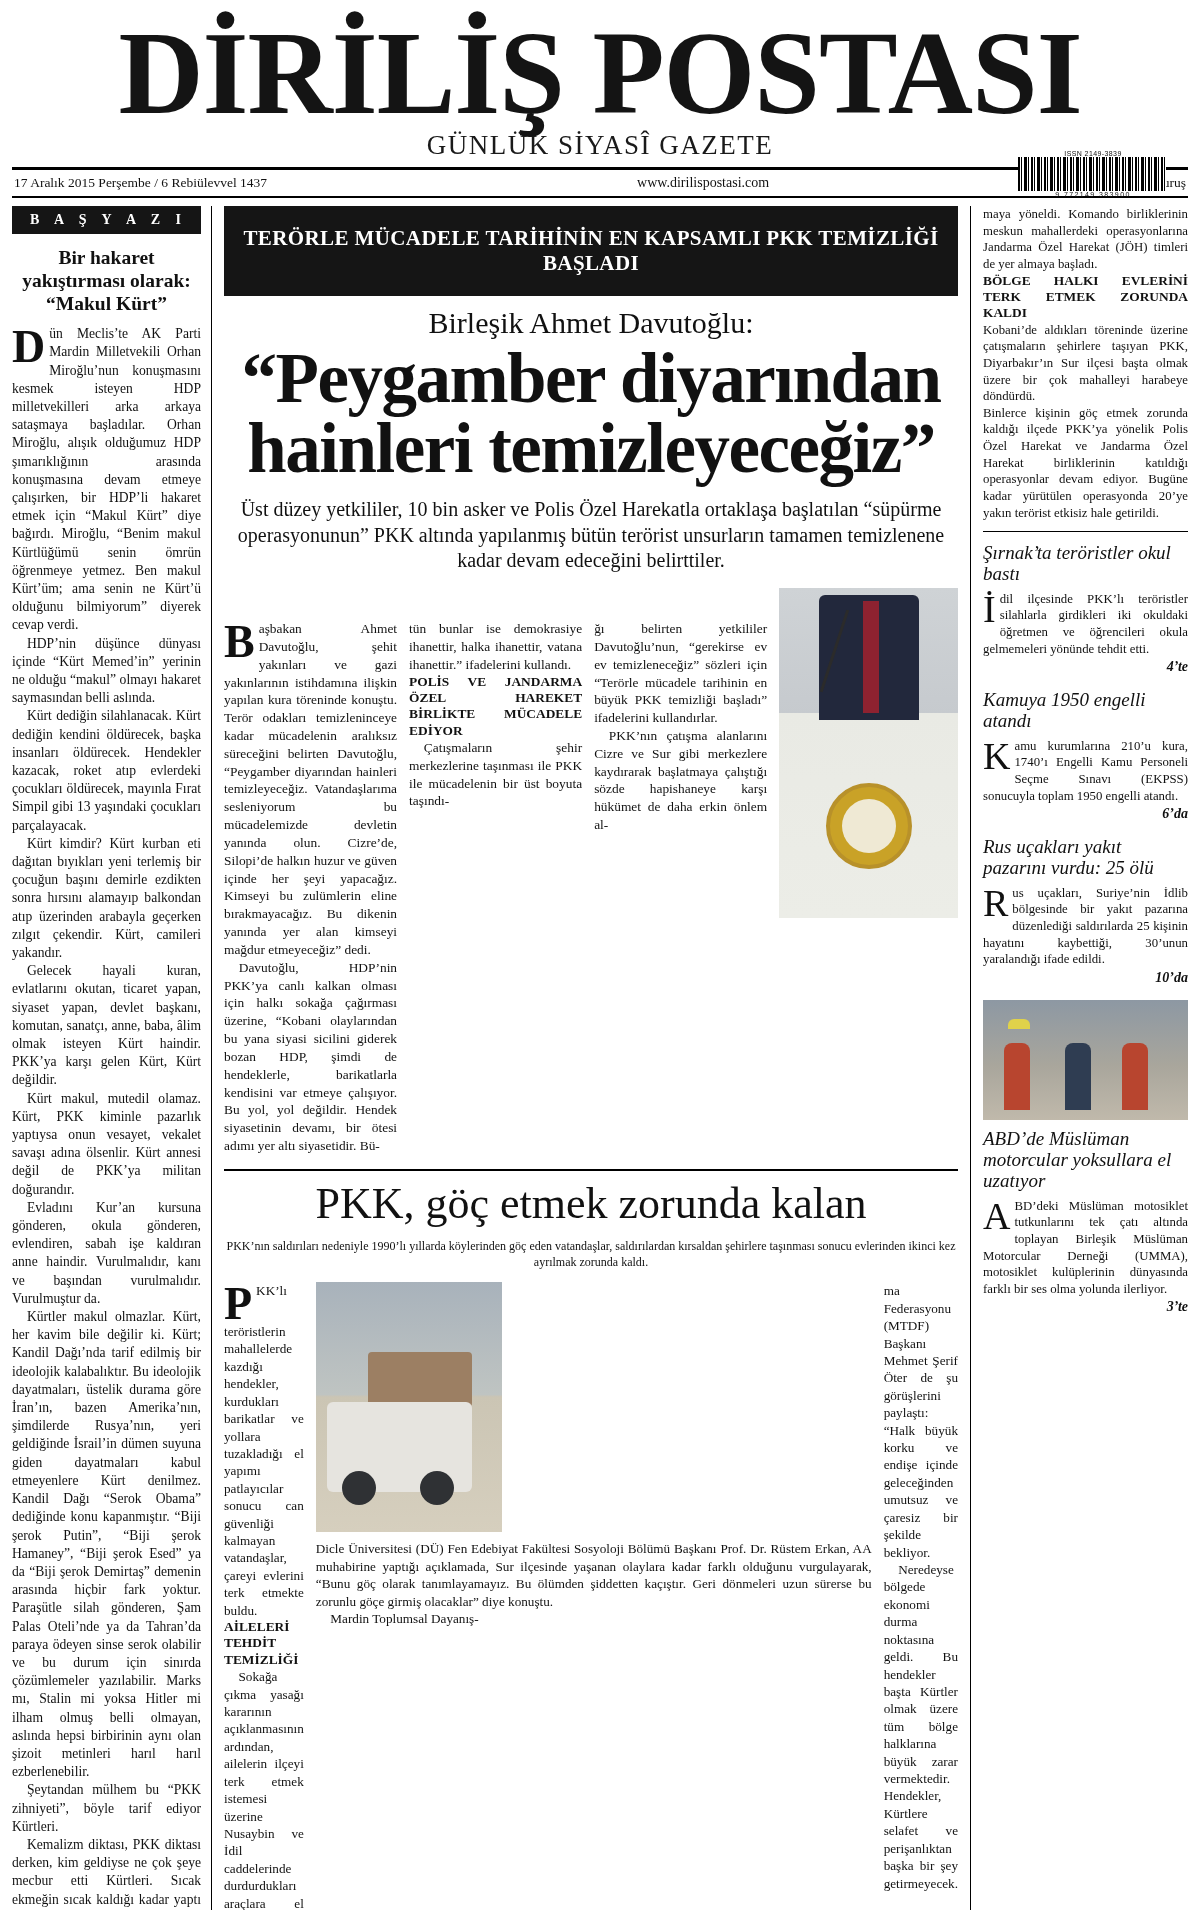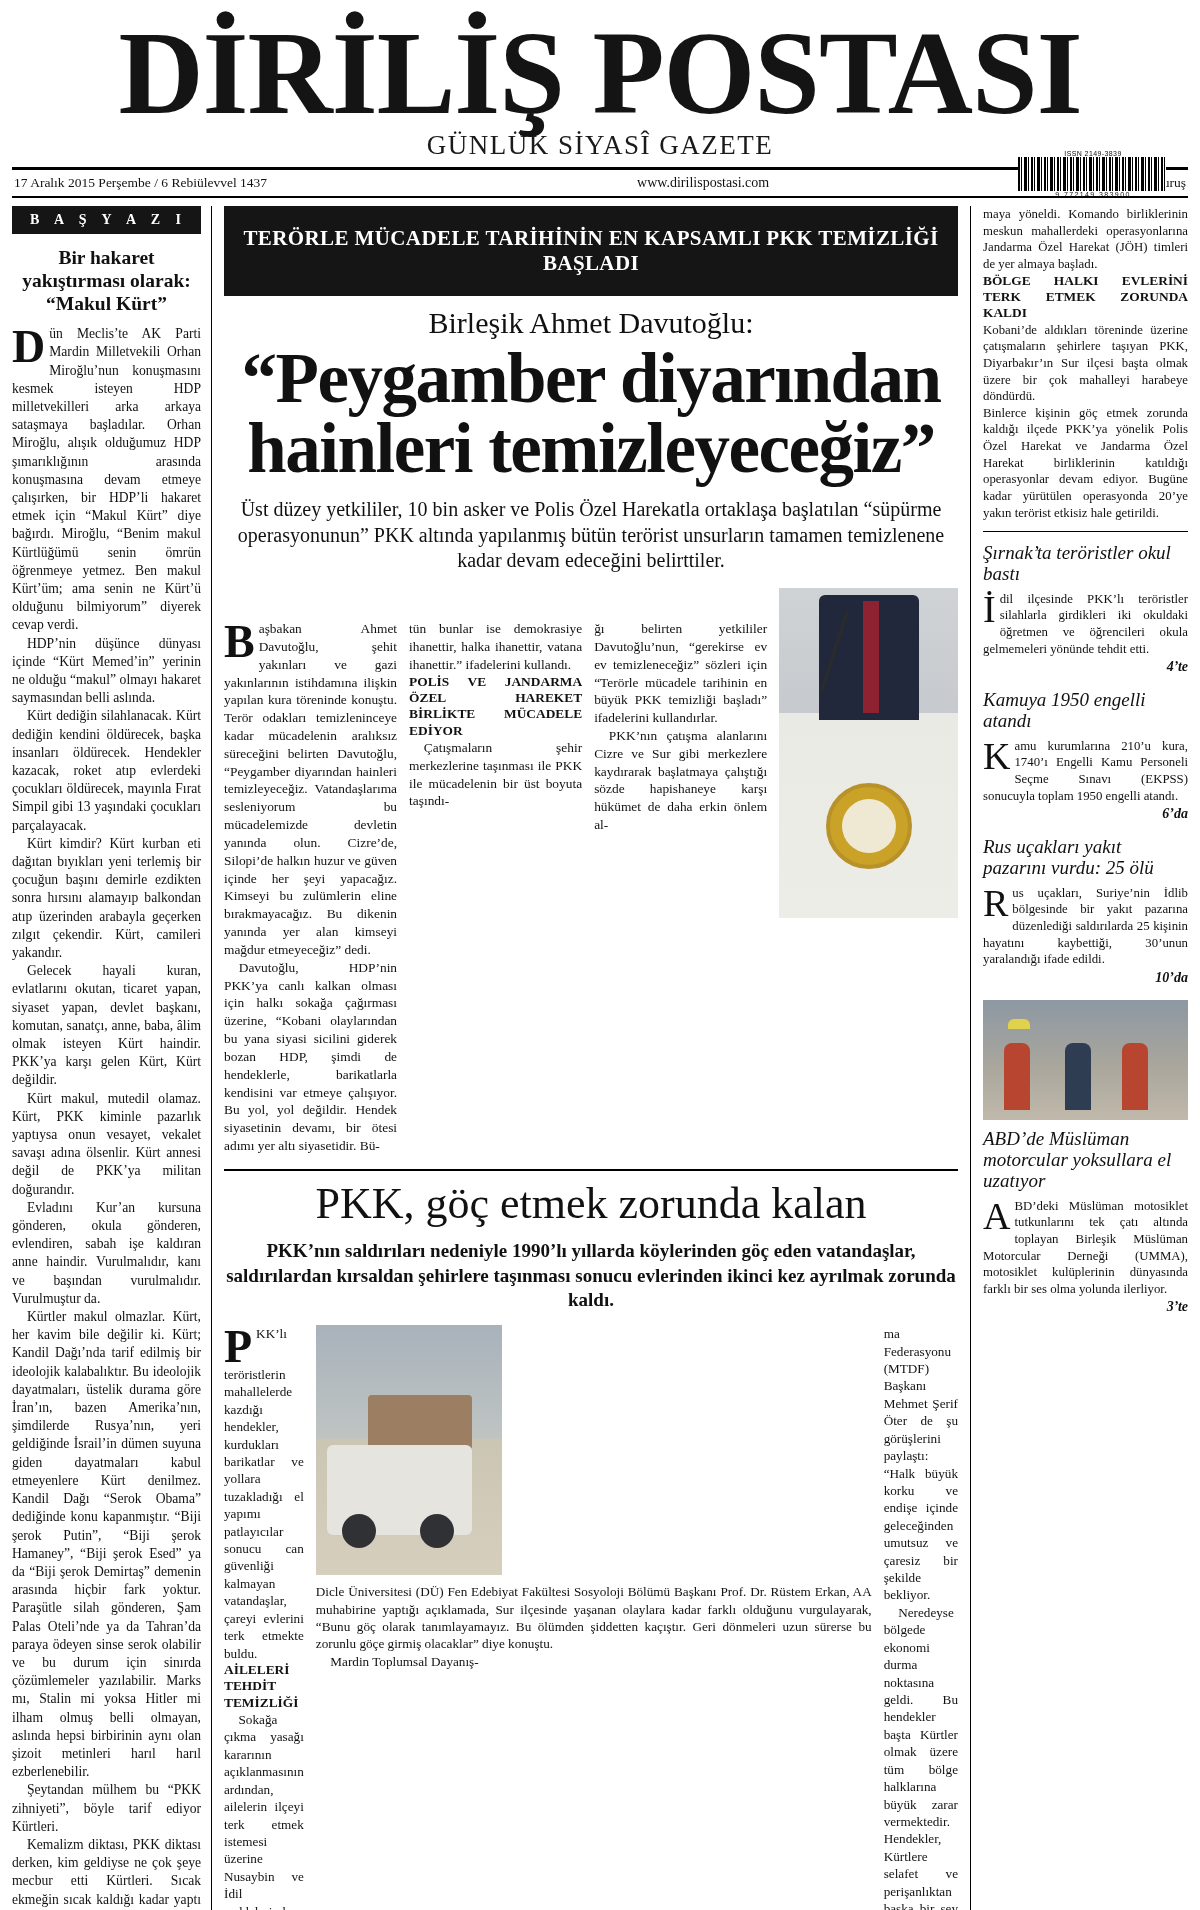--- a/index.html
+++ b/index.html
@@ -146,21 +146,21 @@
     position: absolute; left: 30%; top: 6%; width: 3px; height: 26%;
     background: #2b2b2b; transform: rotate(18deg);
   }
 
   
   .sep-rule { border-top: 2px solid #000; margin: 14px 0 10px 0; }
   .head2 {
     text-align: center; font-size: 44px; line-height: 1.05; font-weight: normal;
     margin: 4px 0 12px 0;
   }
-  .lead2 { font-size: 19px; line-height: 1.3; text-align: center; margin-bottom: 12px; font-weight: bold; }
+  .lead2 { font-size: 12px; line-height: 1.3; text-align: center; margin-bottom: 12px; }
   .s2-cols { display: flex; gap: 12px; }
   .s2-col { font-size: 13.2px; line-height: 1.32; text-align: justify; }
   .s2-col p { margin: 0; text-indent: 1.1em; }
   .s2-col p.first { text-indent: 0; }
   .w-178 { width: 178px; }
   .ph-truck {
     width: 186px; height: 250px;
     background: linear-gradient(180deg,#a8b2bb 0%, #bfc4c2 45%, #cbc5b4 46%, #d6cfbe 100%);
     position: relative; overflow: hidden;
   }

